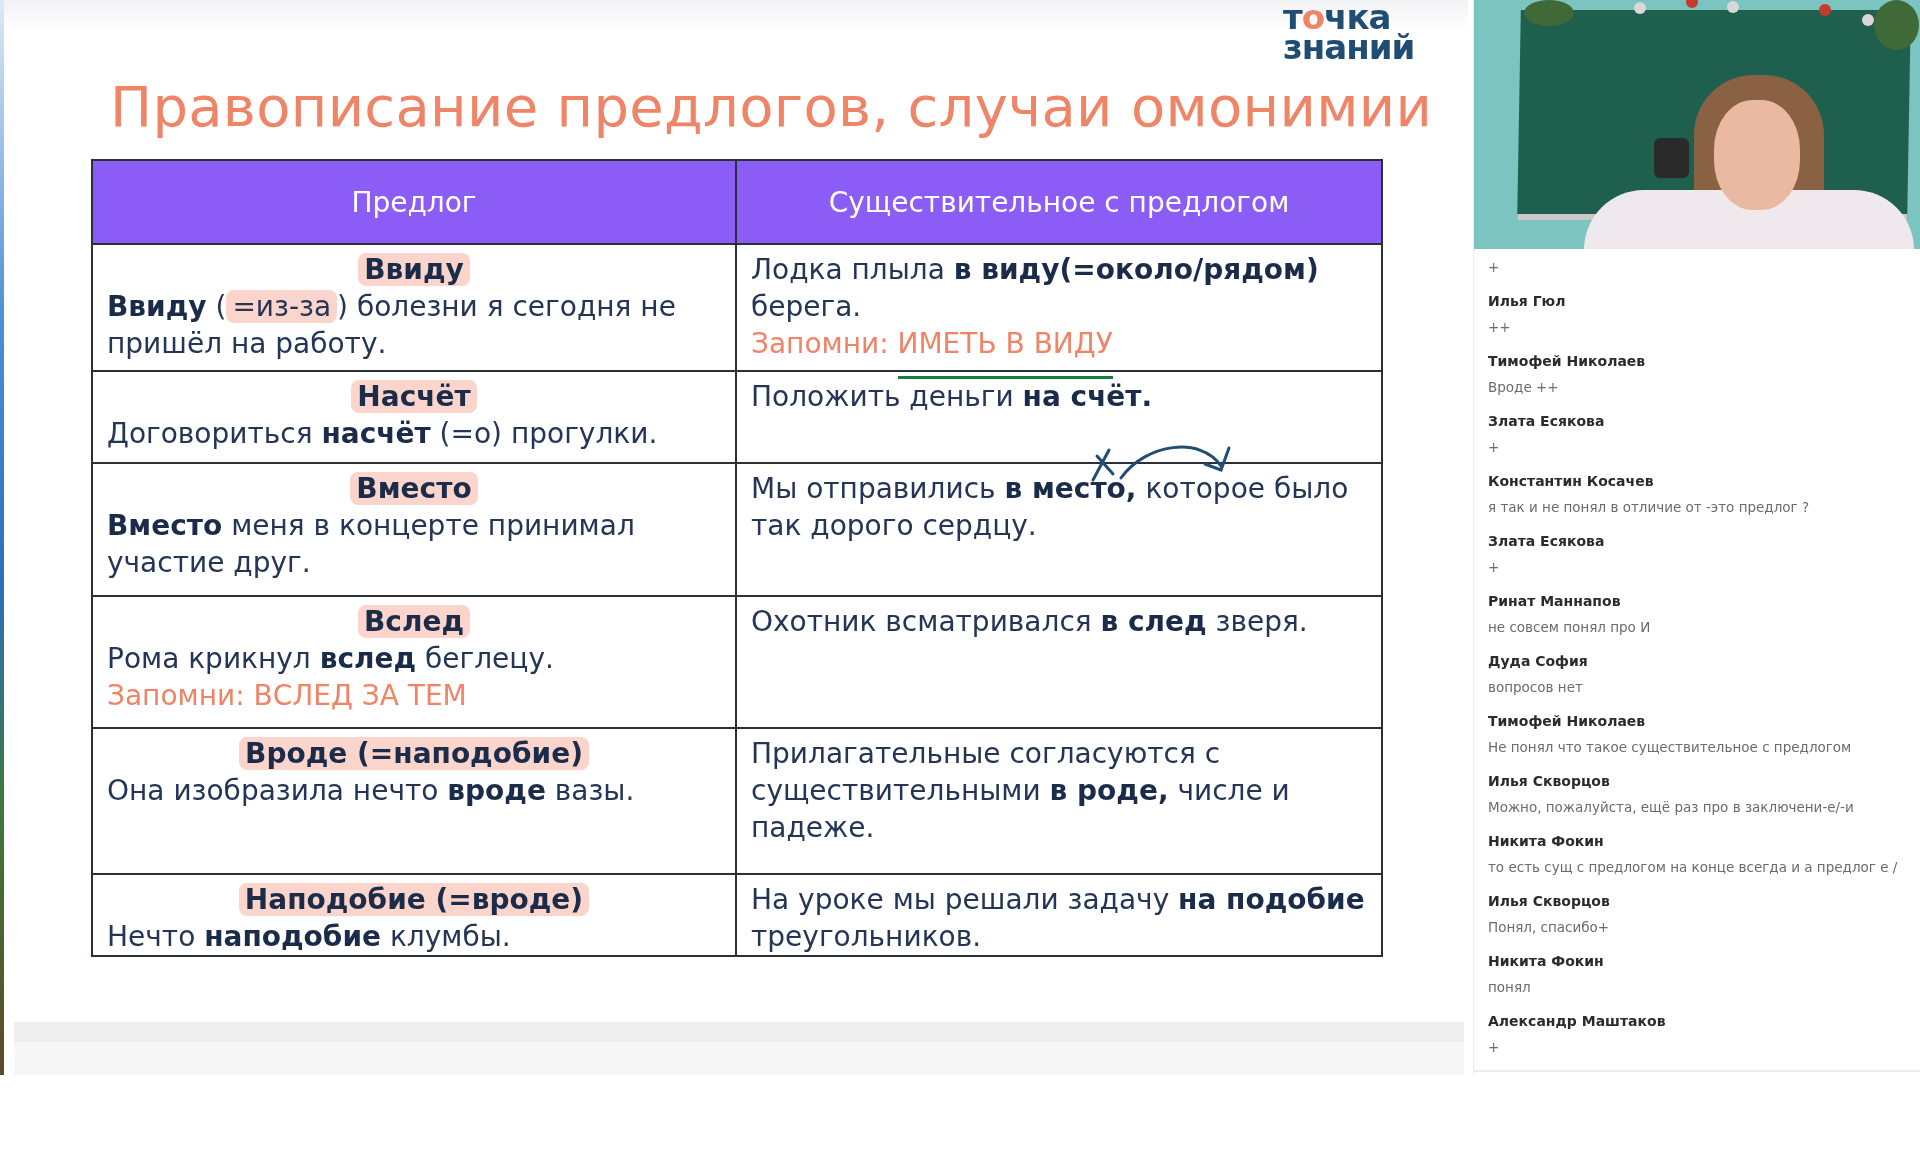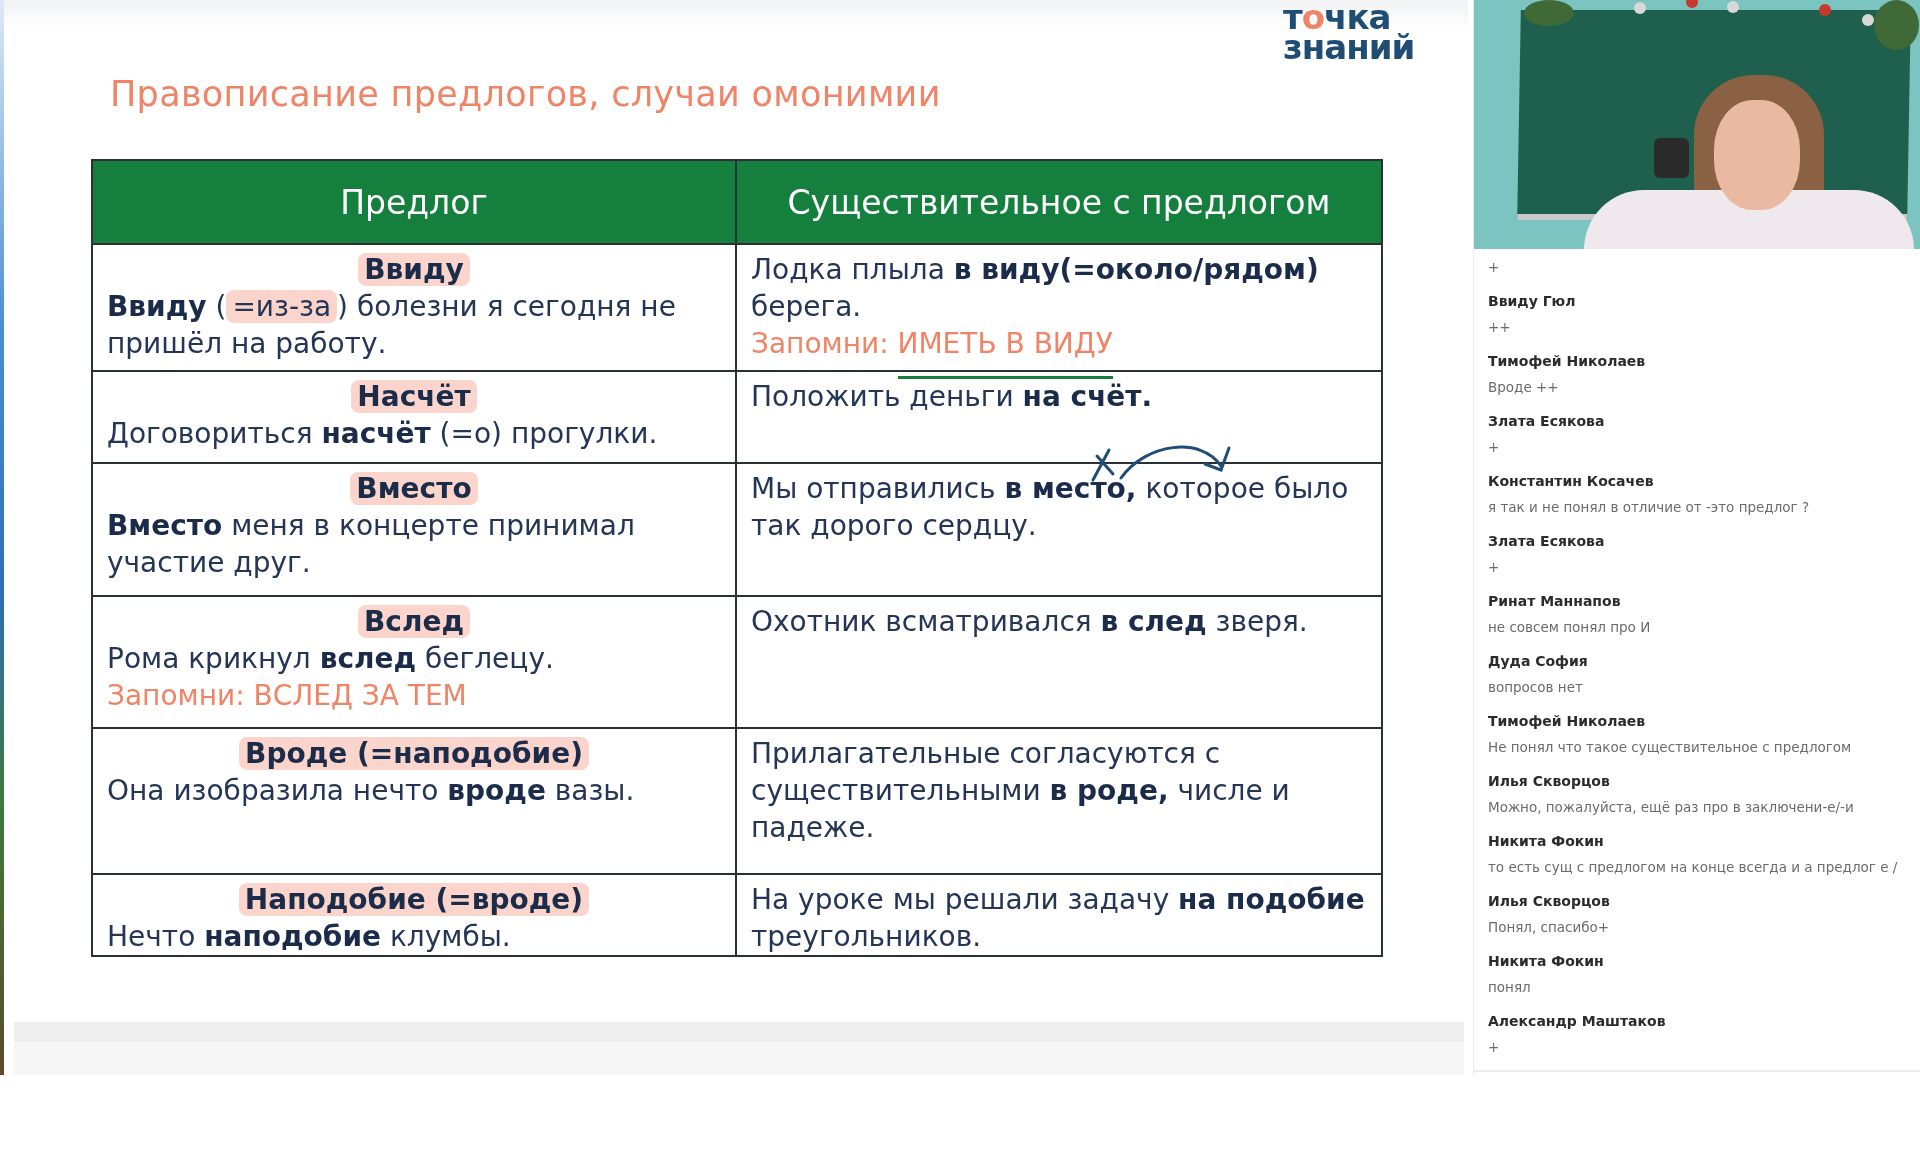--- a/index.html
+++ b/index.html
@@ -16,26 +16,26 @@
     background: linear-gradient(180deg, #f1f2f4, rgba(255,255,255,0)); }
   .slide-band { position: absolute; left: 10px; top: 1022px; width: 1450px; height: 20px; background: #eeeeef; }
   .slide-band2 { position: absolute; left: 10px; top: 1042px; width: 1450px; height: 33px; background: #f7f7f8; }
 
   .logo { position: absolute; left: 1279px; top: 2px; width: 160px; height: 66px; }
   .logo-line { display: block; font-family: "DejaVu Sans", sans-serif; font-weight: bold; color: #1f4d73;
     font-size: 34px; line-height: 30px; letter-spacing: -1px; }
   .logo-line .o { color: #ef8467; }
 
   .title { position: absolute; left: 106px; top: 74px; font-family: "DejaVu Sans", sans-serif;
-    font-size: 35px; font-weight: normal; color: #ef8467; letter-spacing: 0.3px; white-space: nowrap; }
+    font-size: 56px; font-weight: normal; color: #ef8467; letter-spacing: 0.3px; white-space: nowrap; }
 
   
   .tbl { position: absolute; left: 87px; top: 159px; width: 1290px; border-collapse: collapse; table-layout: fixed; }
   .tbl th, .tbl td { border: 2px solid #2b2f36; vertical-align: top; }
-  .tbl th { background: #15803d; color: #ffffff; font-weight: normal; font-size: 33px; height: 84px;
+  .tbl th { background: #8b5cf6; color: #ffffff; font-weight: normal; font-size: 28px; height: 84px;
     vertical-align: middle; text-align: center; }
   .tbl td { font-size: 28px; line-height: 37px; color: #253556; padding: 6px 14px 0 14px; }
   .col-a { width: 644px; }
   .col-b { width: 646px; }
   .cell-head { text-align: center; font-weight: bold; color: #1b2c4a; }
   .hl { background: rgba(247, 178, 160, 0.55); border-radius: 8px; padding: 0 6px; }
   .b { font-weight: bold; color: #1b2c4a; }
   .remember { color: #ef8467; }
   .uline { border-bottom: 3px solid #15803d; padding-bottom: 16px; }
   .rel { position: relative; }
@@ -182,21 +182,21 @@
     <div class="person-hair"></div>
     <div class="person-body"></div>
     <div class="person-face"></div>
   </div>
 
   <div class="chat">
     <div class="msg first">
       <span class="msg-text">+</span>
     </div>
     <div class="msg">
-        <span class="msg-name">Ввиду Гюл</span>
+        <span class="msg-name">Илья Гюл</span>
         <span class="msg-text">++</span>
       </div>
     <div class="msg">
         <span class="msg-name">Тимофей Николаев</span>
         <span class="msg-text">Вроде ++</span>
       </div>
     <div class="msg">
         <span class="msg-name">Злата Есякова</span>
         <span class="msg-text">+</span>
       </div>

